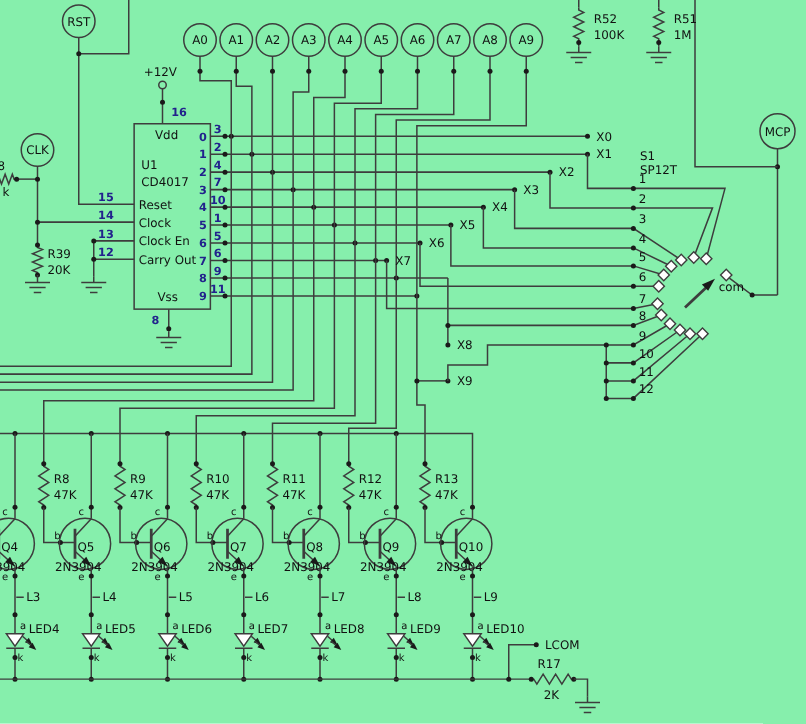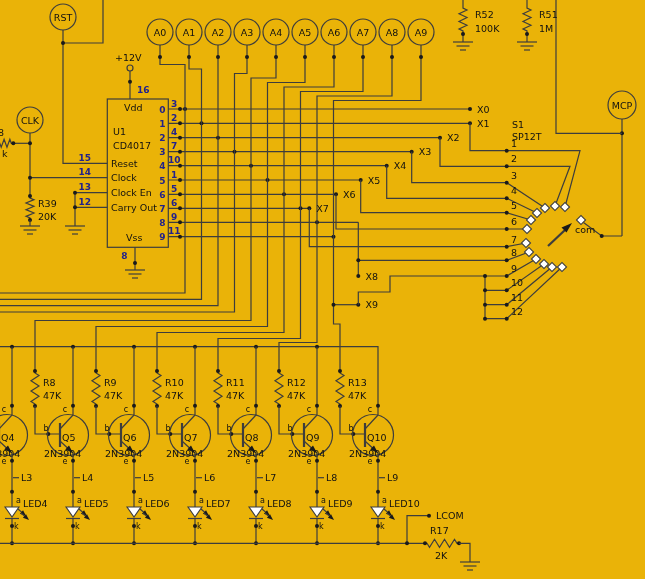--- a/index.html
+++ b/index.html
@@ -1,16 +1,16 @@
 <!DOCTYPE html>
 <html><head>
 <meta charset="utf-8">
 <style>
   html,body{margin:0;padding:0;background:#fff;}
-  #stage{position:relative;width:645px;height:579px;background:#eab308;overflow:hidden;
+  #stage{position:relative;width:645px;height:579px;background:#86efac;overflow:hidden;
          font-family:"DejaVu Sans",sans-serif;}
   svg{position:absolute;left:0;top:0;}
   text{font-family:"DejaVu Sans",sans-serif;font-size:9.5px;fill:#111;}
   text.pin{font-size:9px;font-weight:bold;fill:#22228c;}
   text.s8{font-size:8px;}
   text.mid{text-anchor:middle;}
   text.end{text-anchor:end;}
   .wire{fill:none;stroke:#3d3d3d;stroke-width:1.2;}
   .sym{fill:none;stroke:#3d3d3d;stroke-width:1.2;}
   .thick{fill:none;stroke:#3d3d3d;stroke-width:2.2;}

